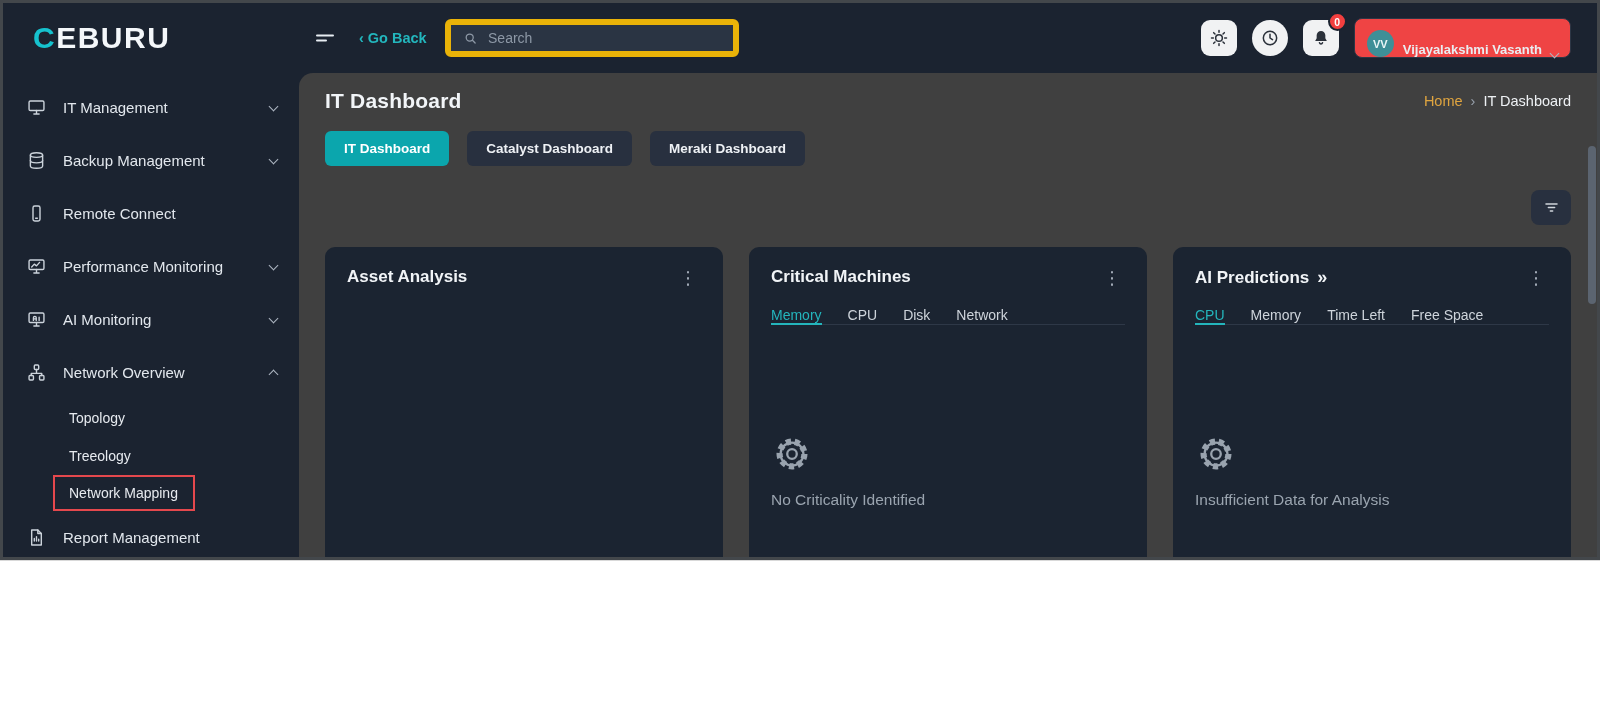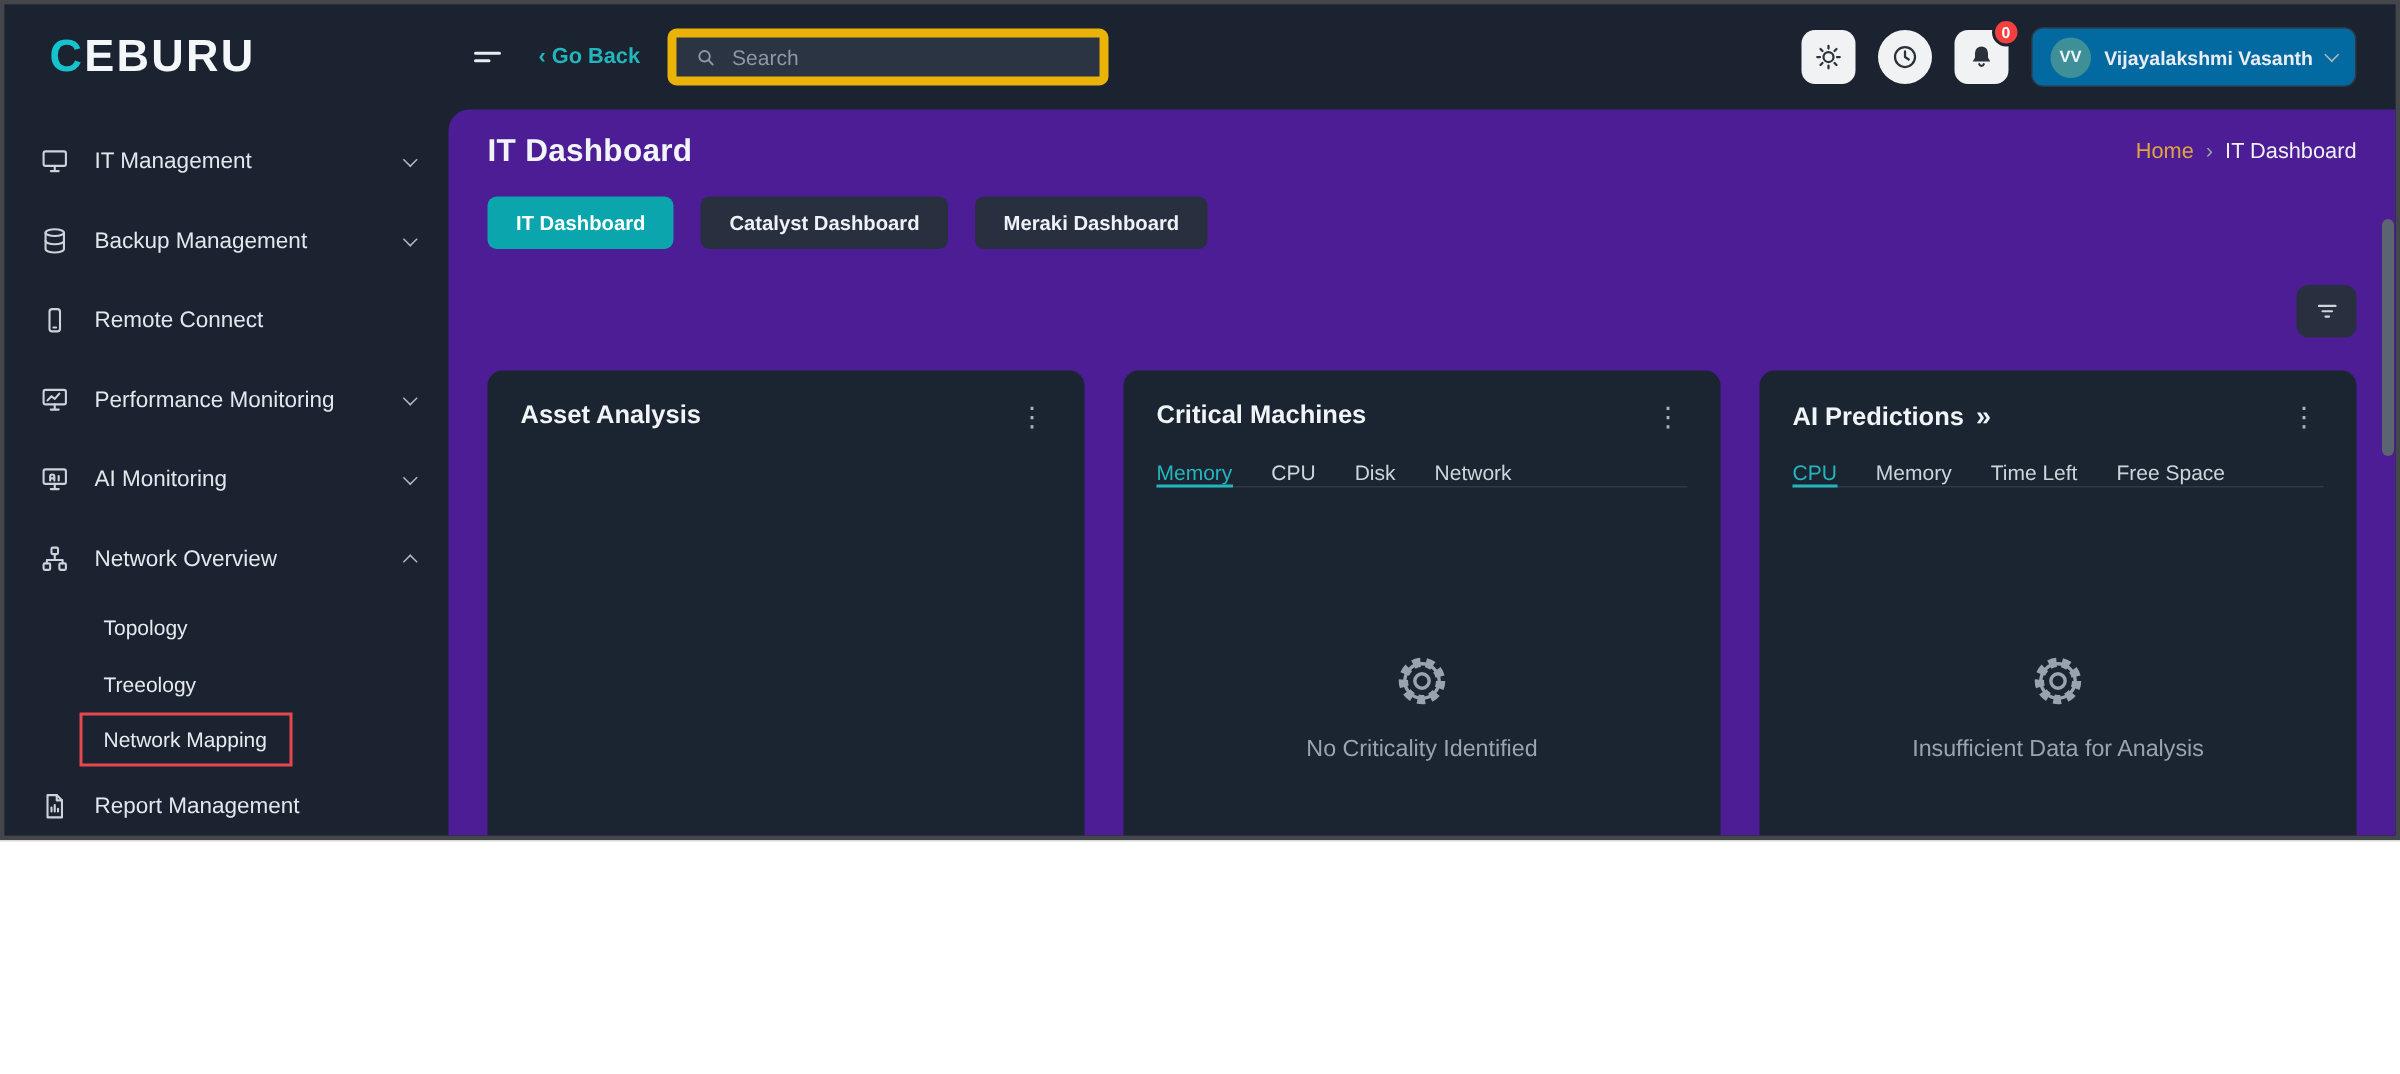--- a/index.html
+++ b/index.html
@@ -57,22 +57,22 @@
   .hdr-btn svg .filled { fill: #2b313a; stroke: none; }
   .bell-wrap { position: relative; }
   .badge {
     position: absolute; top: -8px; right: -8px;
     min-width: 19px; height: 19px; border-radius: 50%;
     background: #f23f3f; border: 2px solid #1b2330;
     color: #fff; font-size: 10.5px; font-weight: 700;
     display: flex; align-items: center; justify-content: center;
   }
   .user-chip {
-    height: 40px; background: #0369a1; border: 1px solid #2d3645; border-radius: 8px;
-    display: flex; align-items: center; gap: 9px; padding: 0 12px; cursor: pointer;
+    height: 40px; background: #ef4444; border: 1px solid #2d3645; border-radius: 8px;
+    display: flex; align-items: flex-end; gap: 9px; padding: 0 12px; cursor: pointer;
   }
   .avatar {
     width: 27px; height: 27px; border-radius: 50%;
     background: #3e8f97; color: #eaf6f7;
     font-size: 11px; font-weight: 700;
     display: flex; align-items: center; justify-content: center;
   }
   .user-name { color: #e9edf1; font-size: 13px; font-weight: 600; }
 
   
@@ -102,21 +102,21 @@
   .nav-sub.highlighted {
     padding: 0; margin-left: 50px; height: auto;
   }
   .nav-sub.highlighted .hl-box {
     border: 2px solid #e5484d; padding: 8px 15px 8px 14px; display: inline-block;
   }
 
   
   main {
     grid-row: 2; grid-column: 2;
-    background: #4c1d95;
+    background: #404040;
     border-top-left-radius: 14px;
     padding: 16px 26px 0 26px;
     overflow: hidden;
     position: relative;
   }
   .page-head { display: flex; align-items: center; justify-content: space-between; }
   .page-title { color: #f2f5f8; font-size: 21px; font-weight: 700; letter-spacing: .2px; }
   .breadcrumb { display: flex; align-items: center; gap: 8px; font-size: 14.5px; justify-content: space-between; }
   .breadcrumb .bc-home { color: #dfa43f; cursor: pointer; text-decoration: none; }
   .breadcrumb .bc-sep { color: #98a1ac; }
@@ -141,21 +141,21 @@
 
   .cards { display: grid; grid-template-columns: repeat(3, 1fr); gap: 26px; height: 520px; }
   .card { background: #1b2431; border-radius: 10px; padding: 20px 22px; }
   .card-head { display: flex; align-items: flex-start; justify-content: space-between; }
   .card-title { color: #f1f4f7; font-size: 17px; font-weight: 700; display: flex; align-items: center; gap: 8px; }
   .expand-glyph { color: #f1f4f7; font-size: 18px; cursor: pointer; }
   .kebab { background: none; border: none; color: #aab3bf; font-size: 18px; cursor: pointer; line-height: 1; padding: 2px 4px; }
   .card-tabs { display: flex; gap: 26px; margin-top: 18px; border-bottom: 1px solid #2e3847; }
   .card-tab { font-size: 14px; color: #ced4db; cursor: pointer; }
   .card-tab.active { color: #24b5bc; border-bottom: 2px solid #24b5bc; margin-bottom: -1px; }
-  .empty-state { display: flex; flex-direction: column; align-items: center; gap: 16px; margin-top: 108px; }
+  .empty-state { display: flex; flex-direction: column; gap: 16px; margin-top: 108px; }
   .gear-svg { width: 42px; height: 42px; }
   .gear-svg circle { fill: none; stroke: #99a3ae; }
   .empty-text { color: #9aa4af; font-size: 15.5px; }
 
   .page-scrollbar {
     position: absolute; right: 1px; top: 73px;
     width: 8px; height: 560px; border-radius: 4px;
   }
   .page-scrollbar .thumb { width: 8px; height: 158px; border-radius: 4px; background: #5b6470; }
 </style>

